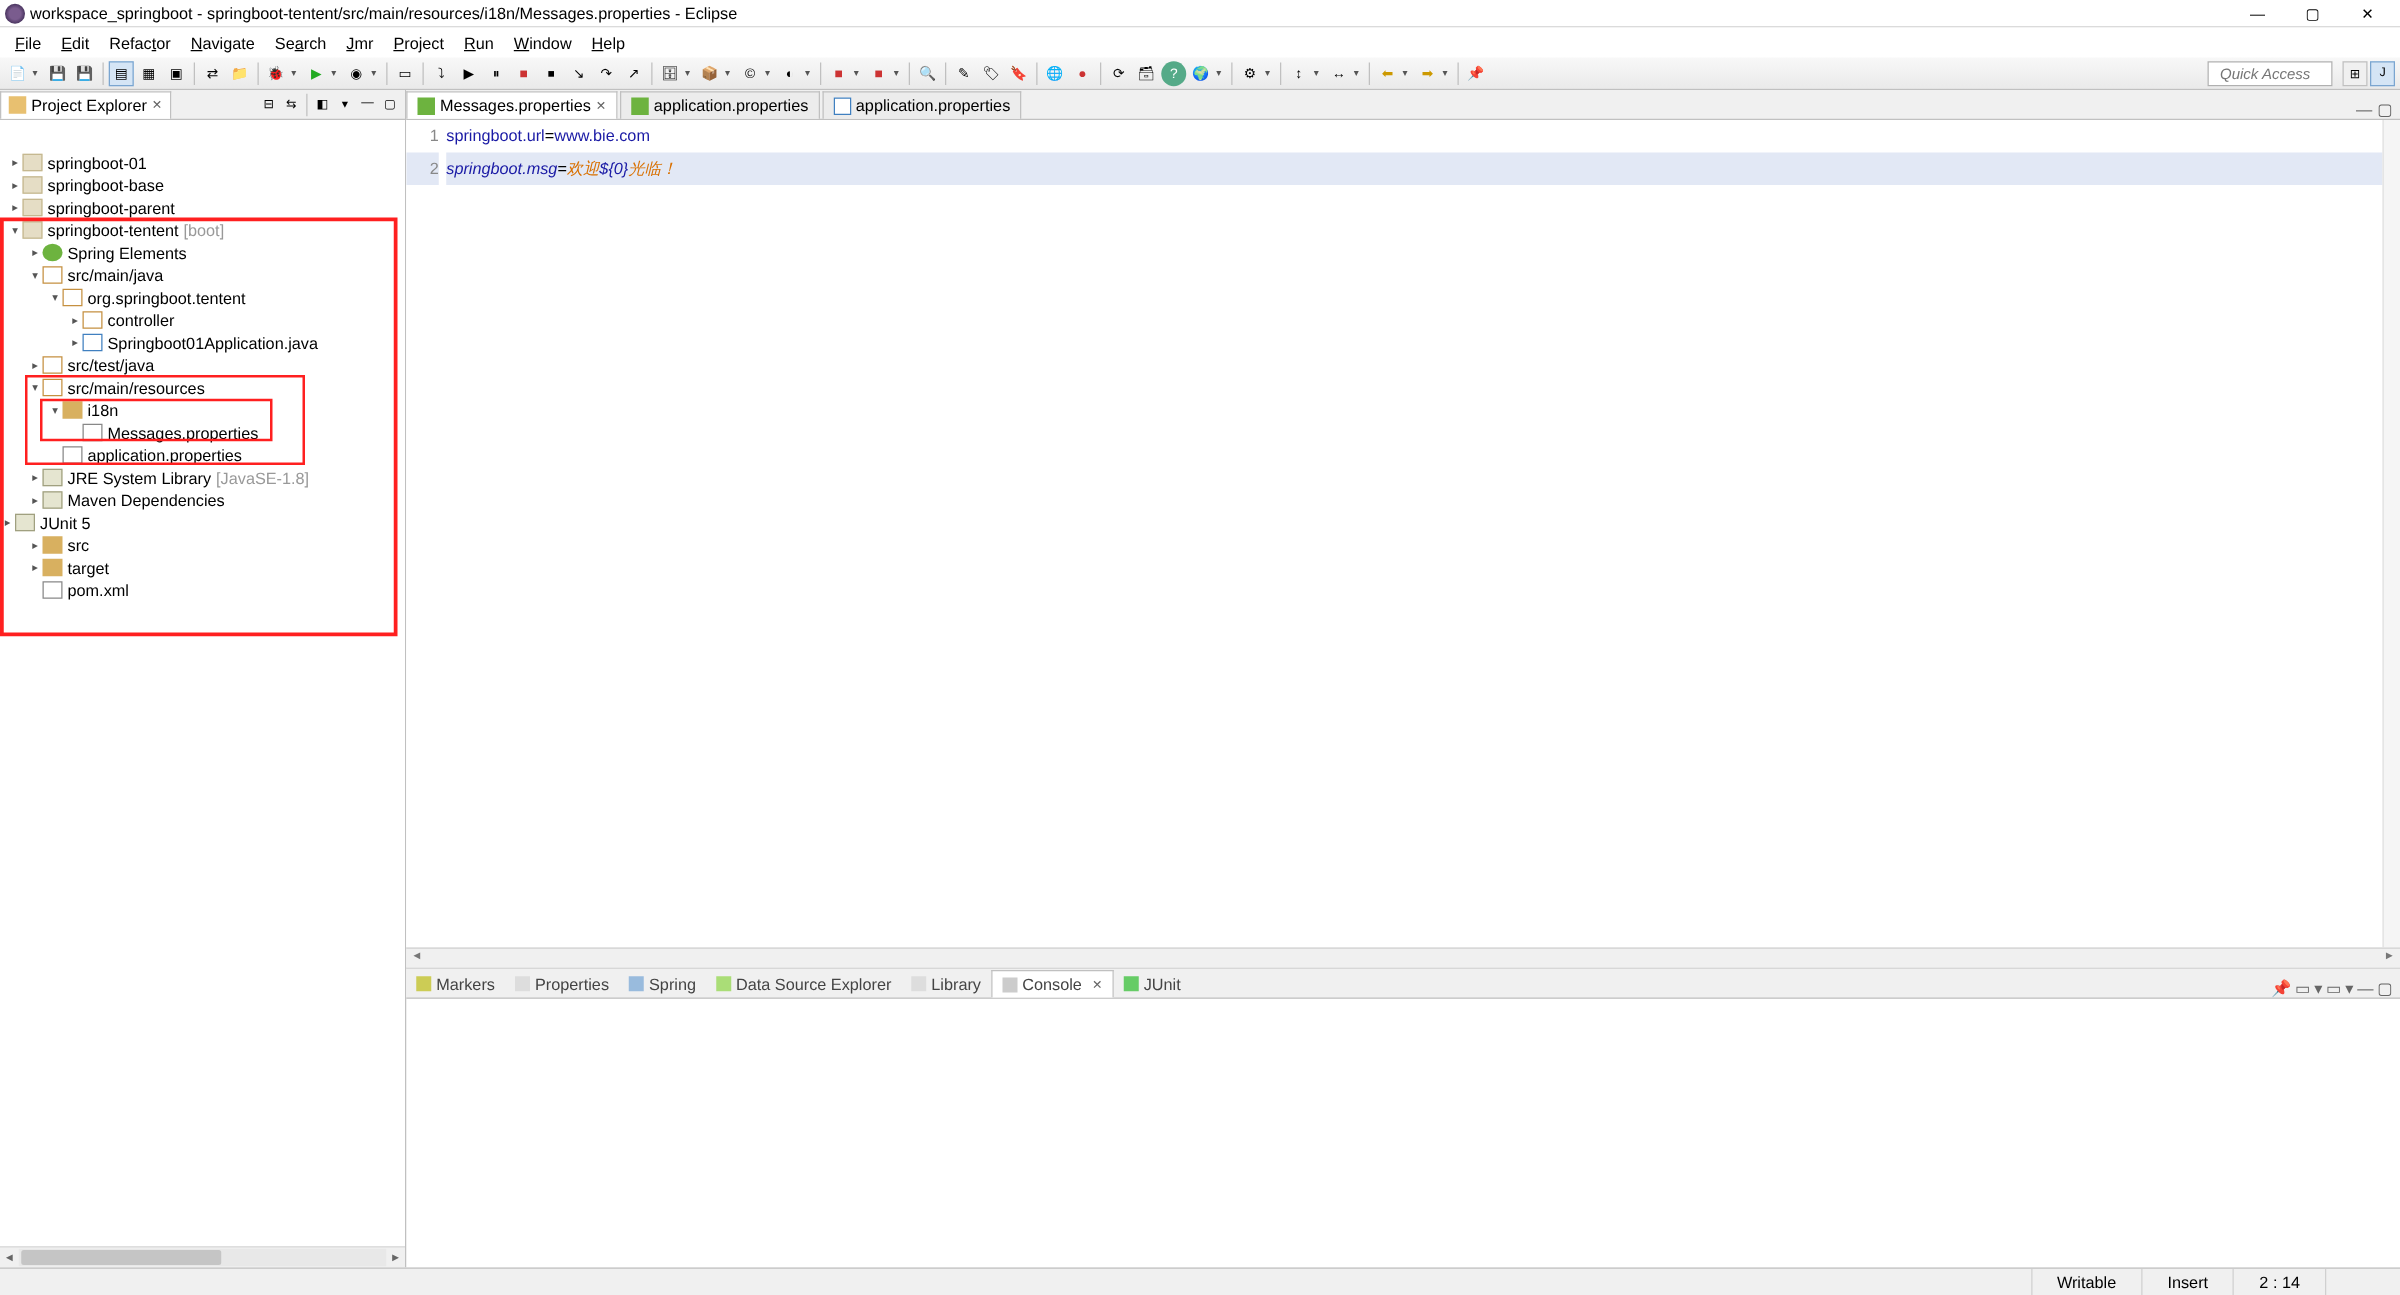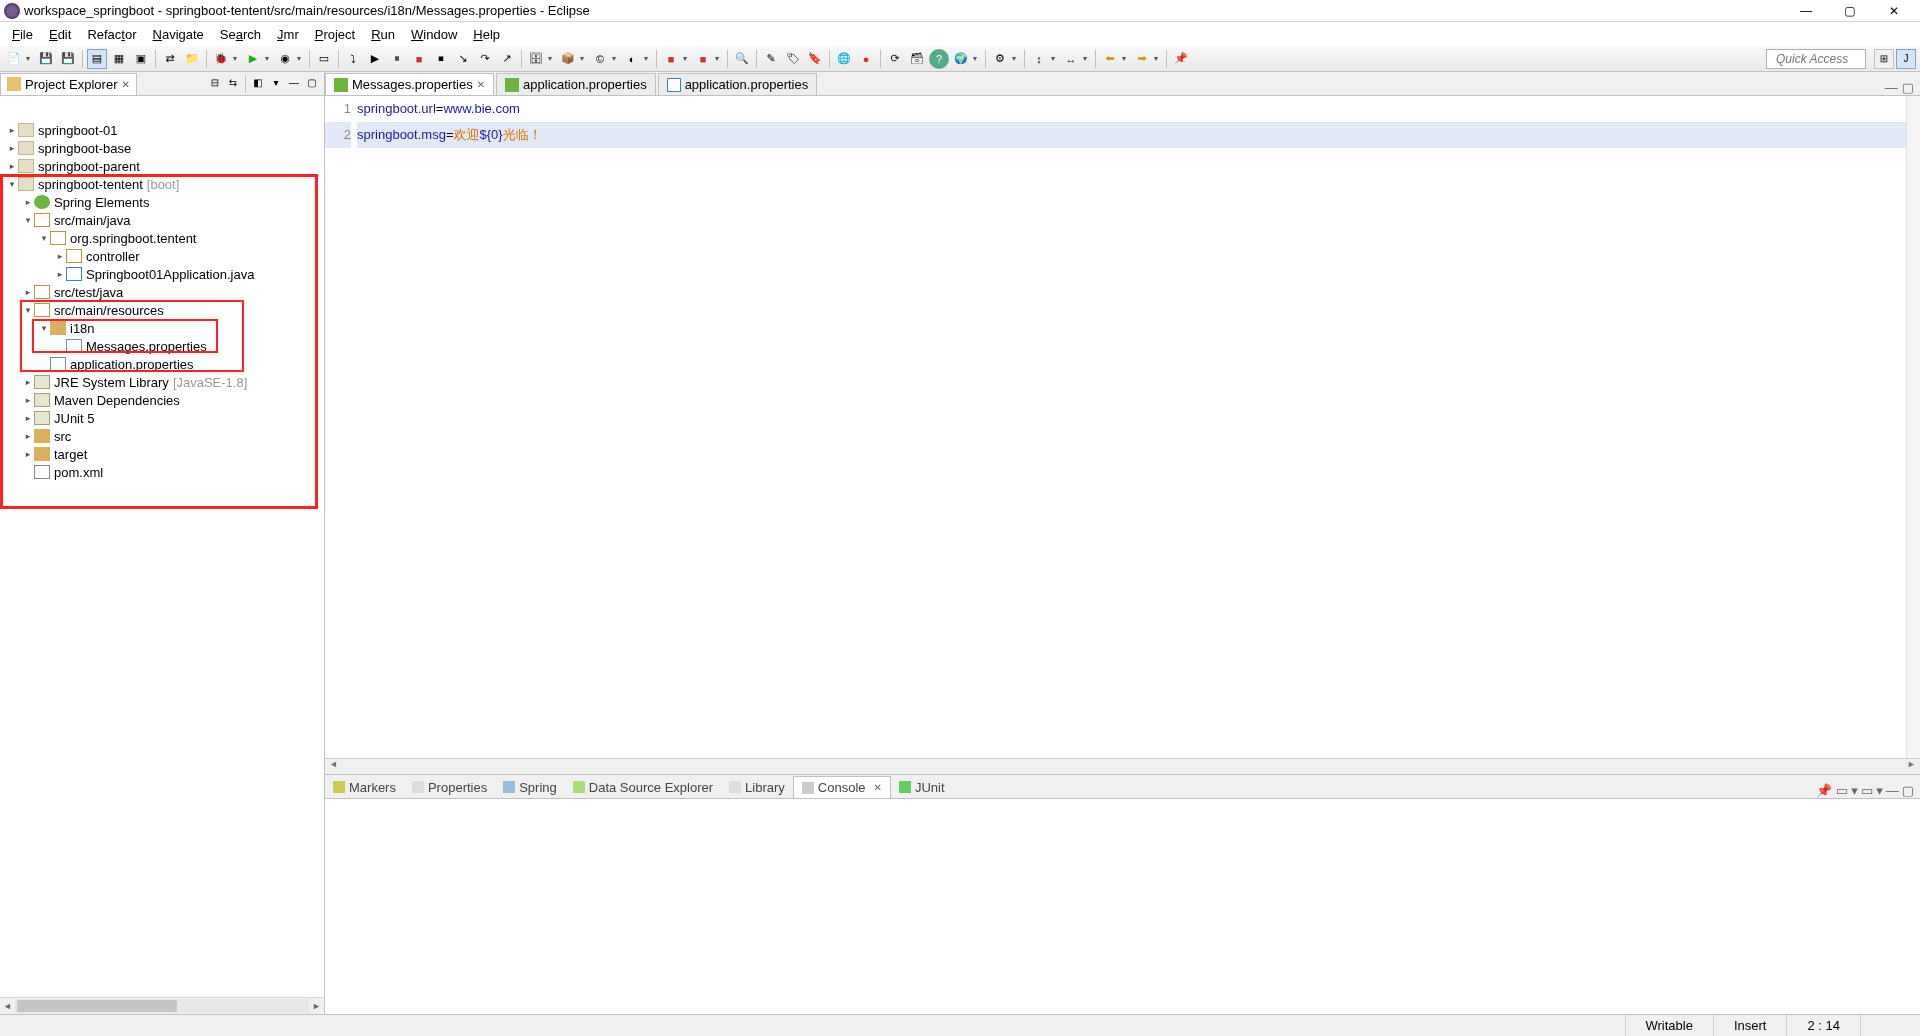--- a/index.html
+++ b/index.html
@@ -60,21 +60,21 @@
 .ed-tab.active { background: #fff; }
 .ed-tab-icon { width:14px; height:14px; background:#6db33f; }
 .ed-tab-icon.file { background:#fff; border:1px solid #4080c0; }
 .ed-tab-close { font-size: 10px; color: #666; }
 .ed-toolbar { margin-left:auto; display:flex; gap:4px; padding:0 6px; font-size:10px; color:#666; }
 
 .editor-body { flex: 1; display:flex; background:#fff; font-family: Consolas, monospace; font-size: 18px; overflow:hidden; }
 .gutter { width: 32px; background: #fff; text-align: right; color: #888; padding-right: 6px; line-height: 26px; font-size:17px; }
 .gutter .current { background:#e2e8f5; }
 .code { flex:1; line-height: 26px; }
-.code .line.current { background: #e2e8f5; }
+.code .line.current { background: #e2e8f5; font-style: italic; }
 .code .key { color: #1a1aa5; }
 .code .eq { color: #000; }
 .code .val { color: #1a1aa5; }
 .code .orange { color: #d97000; }
 .editor-hscroll { height: 16px; background:#f0f0f0; border-top:1px solid #d0d0d0; position:relative; }
 .editor-hscroll::before { content:"◄"; position:absolute; left:4px; font-size:9px; color:#777; }
 .editor-hscroll::after { content:"►"; position:absolute; right:4px; font-size:9px; color:#777; }
 
 .bottom-panel { height: 240px; border-top: 1px solid #c0c0c0; display:flex; flex-direction:column; }
 .bp-tabs { height: 24px; background:#f0f0f0; border-bottom:1px solid #c0c0c0; display:flex; align-items:flex-end; }
@@ -302,21 +302,21 @@
           <span class="tree-arrow closed"></span>
           <span class="tree-icon ic-lib"></span>
           <span class="tree-label">JRE System Library</span>
           <span class="tree-extra">[JavaSE-1.8]</span>
         </div>
         <div class="tree-row" style="padding-left:22px">
           <span class="tree-arrow closed"></span>
           <span class="tree-icon ic-lib"></span>
           <span class="tree-label">Maven Dependencies</span>
         </div>
-        <div class="tree-row" style="padding-left:22px">
+        <div class="tree-row" style="">
           <span class="tree-arrow closed"></span>
           <span class="tree-icon ic-lib"></span>
           <span class="tree-label">JUnit 5</span>
         </div>
         <div class="tree-row" style="padding-left:22px">
           <span class="tree-arrow closed"></span>
           <span class="tree-icon ic-folder"></span>
           <span class="tree-label">src</span>
         </div>
         <div class="tree-row" style="padding-left:22px">

